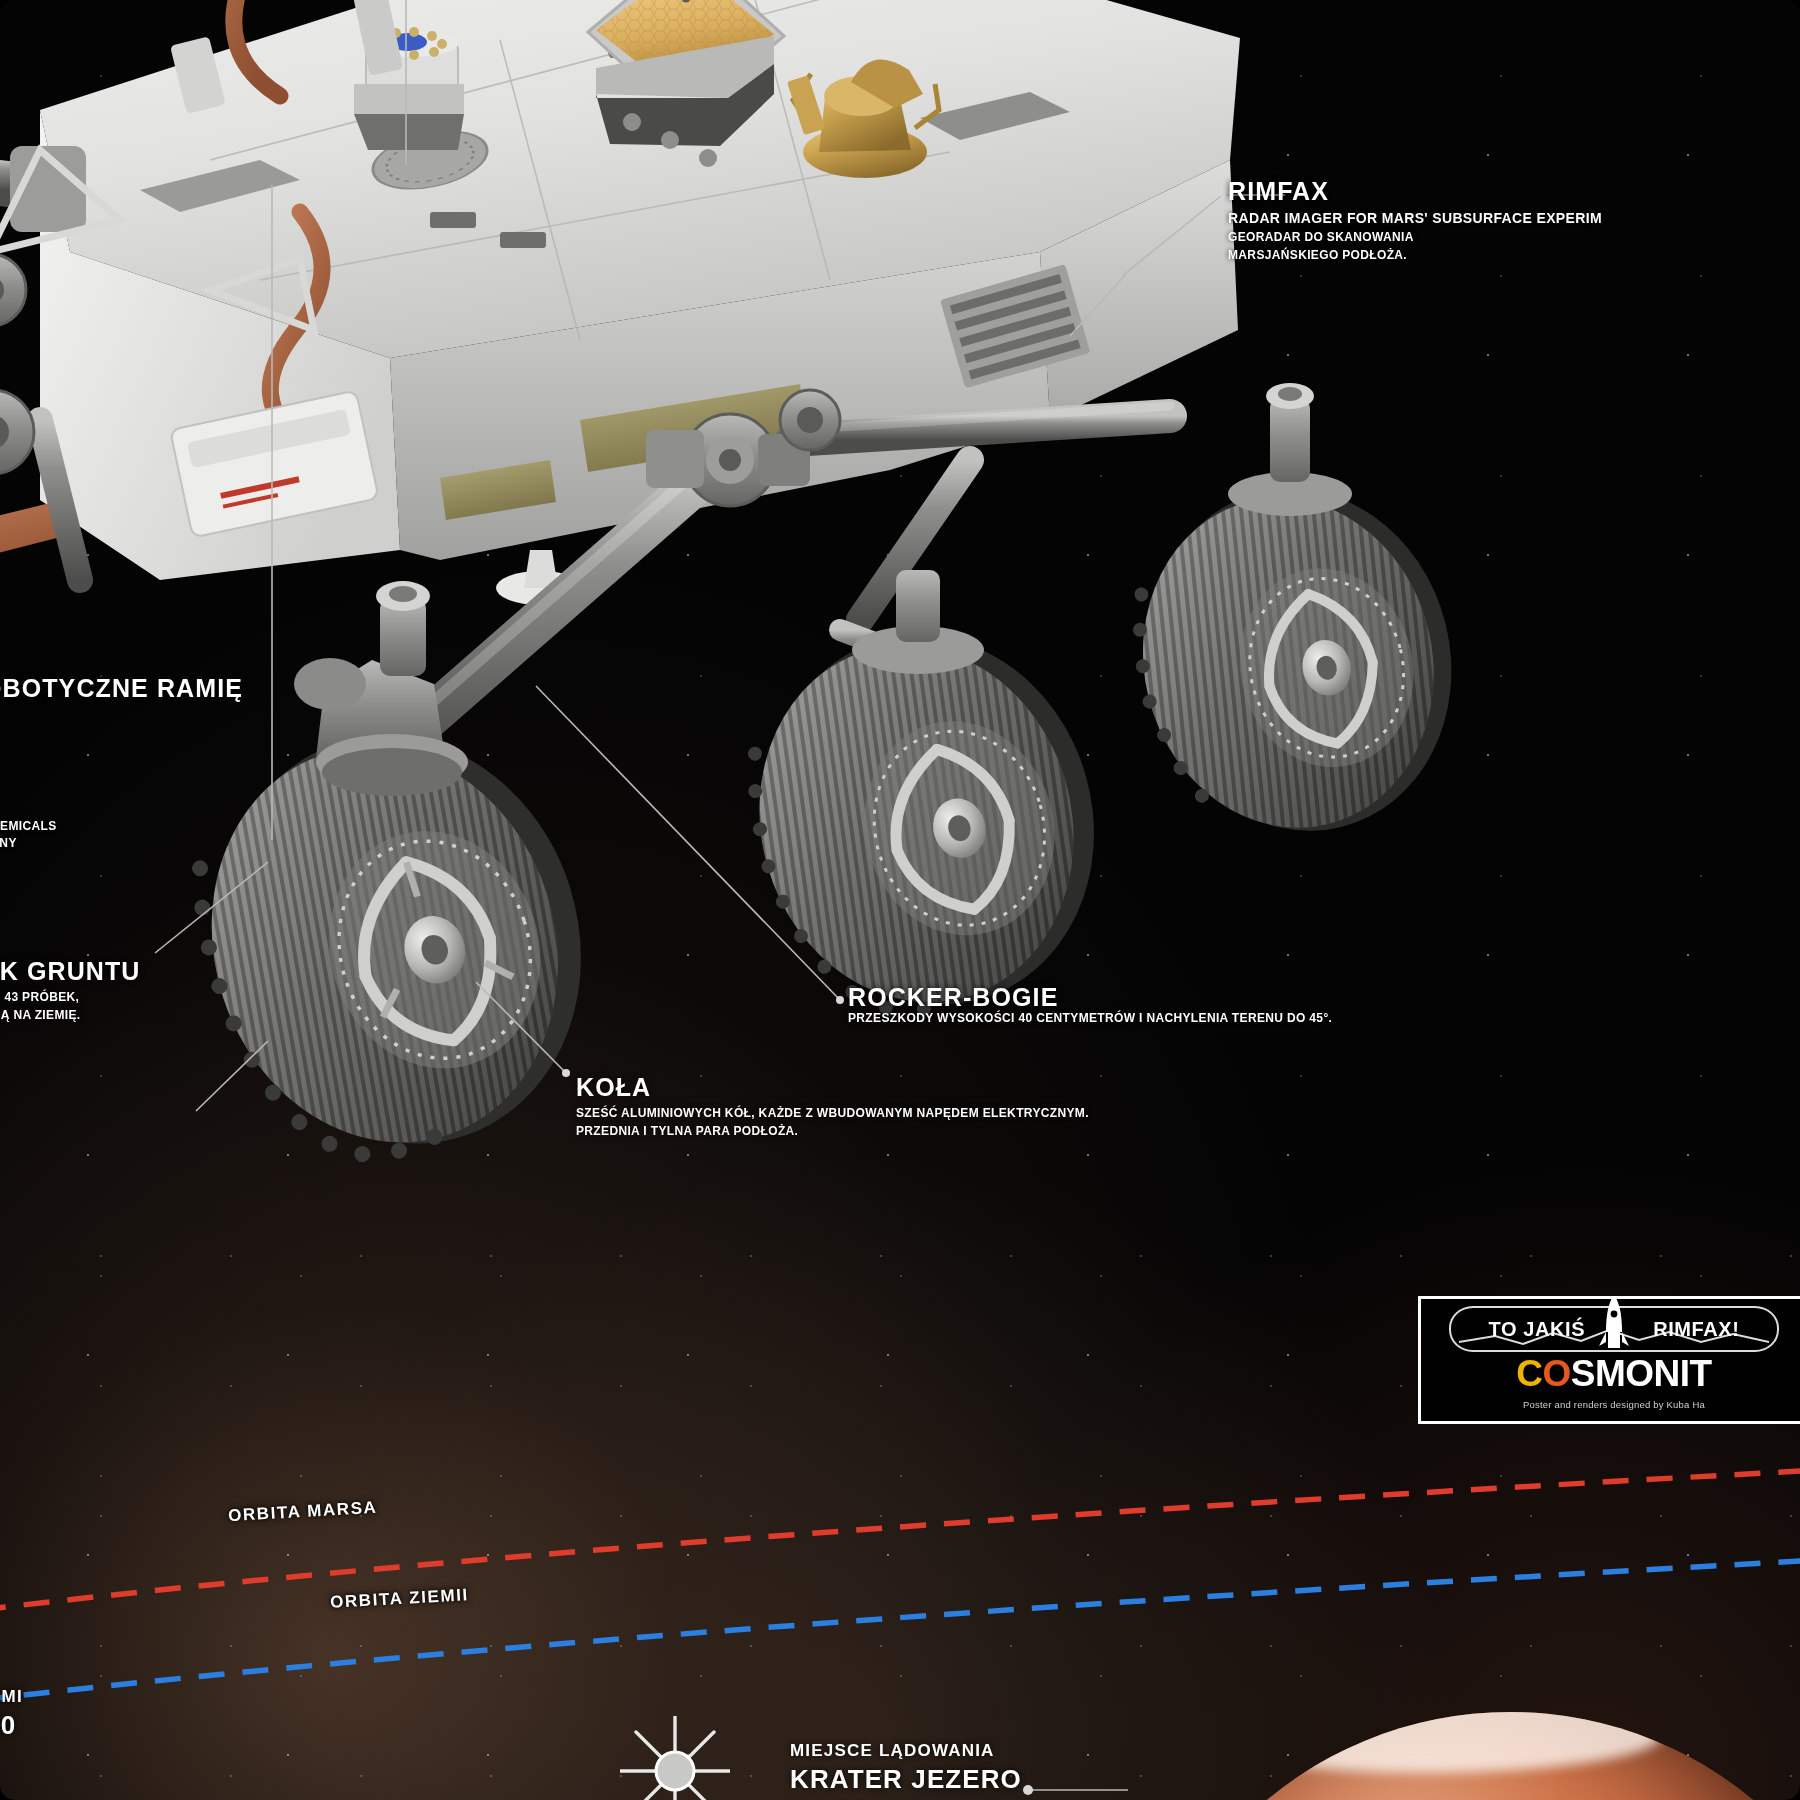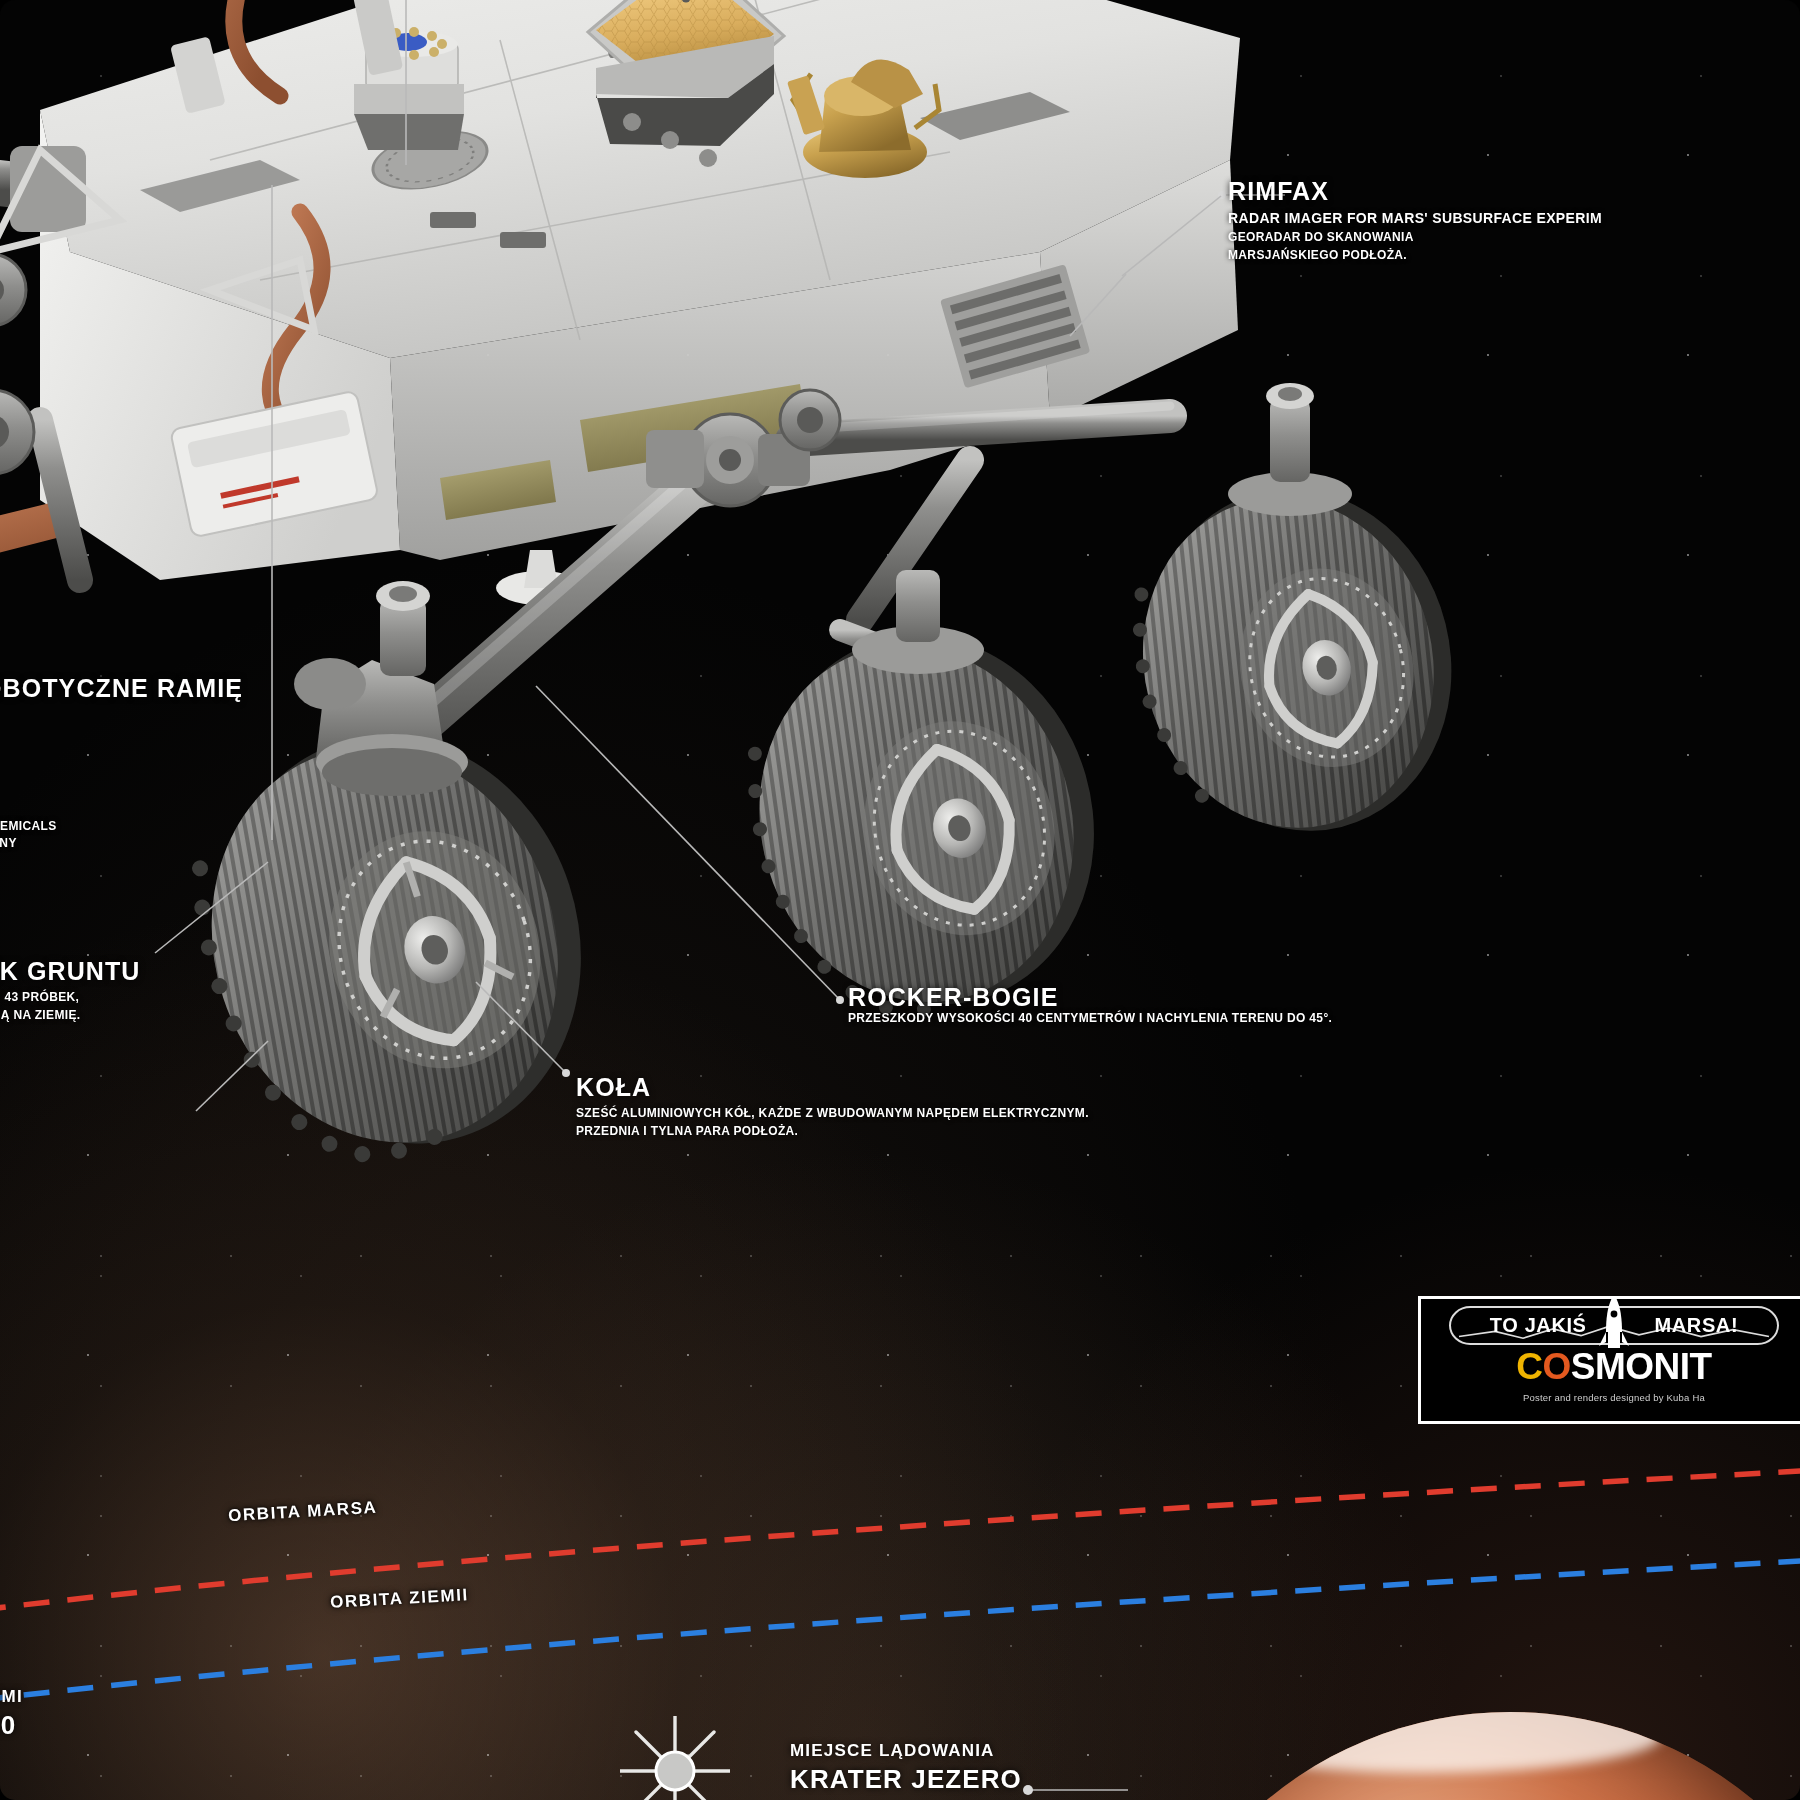--- a/index.html
+++ b/index.html
@@ -170,21 +170,21 @@
   }
   .badge-inner {
     position: relative;
     width: 100%; height: 100%;
     display: flex; flex-direction: column;
     align-items: center; justify-content: flex-start;
     padding-top: 7px;
   }
   .badge-stamp {
     position: relative;
-    width: 330px; height: 39px;
+    width: 330px; height: 46px;
     display: flex; align-items: center; justify-content: center;
   }
   .badge-stamp .ring {
     position: absolute; inset: 0;
     border: 2.4px solid #dcdcdc;
     border-radius: 24px / 22px;
   }
   .badge-stamp .stamp-left,
   .badge-stamp .stamp-right {
     position: relative; z-index: 2;
@@ -693,21 +693,21 @@
   </div>
 
   <div class="badge">
     <div class="badge-inner">
       <div class="badge-stamp">
         <div class="ring"></div>
         <svg style="position:absolute; inset:0; width:100%; height:100%;" viewBox="0 0 330 46" preserveAspectRatio="none">
           <path d="M 10 36 L 46 30 L 74 38 L 104 27 L 132 35 L 160 24 L 190 34 L 220 26 L 252 36 L 284 28 L 320 36" fill="none" stroke="#dcdcdc" stroke-width="2"></path>
         </svg>
         <span class="stamp-left">TO JAKIŚ</span>
-        <span class="stamp-right">MARSA!</span>
+        <span class="stamp-right">RIMFAX!</span>
         <svg class="rocket-icon" width="34" height="62" viewBox="0 0 34 62">
           <path d="M17 2 C 11 12, 9 24, 9 40 L 25 40 C 25 24, 23 12, 17 2 Z" fill="#ffffff"></path>
           <path d="M9 40 L 2 54 L 9 50 Z" fill="#ffffff"></path>
           <path d="M25 40 L 32 54 L 25 50 Z" fill="#ffffff"></path>
           <rect x="11" y="40" width="12" height="16" fill="#ffffff"></rect>
           <circle cx="17" cy="22" r="3.4" fill="#000000"></circle>
         </svg>
       </div>
       <div class="badge-word">
         <span class="co1"><span style="color:#f0b400">C</span><span style="color:#e4591f">O</span></span><span class="rest">SMONIT</span>

